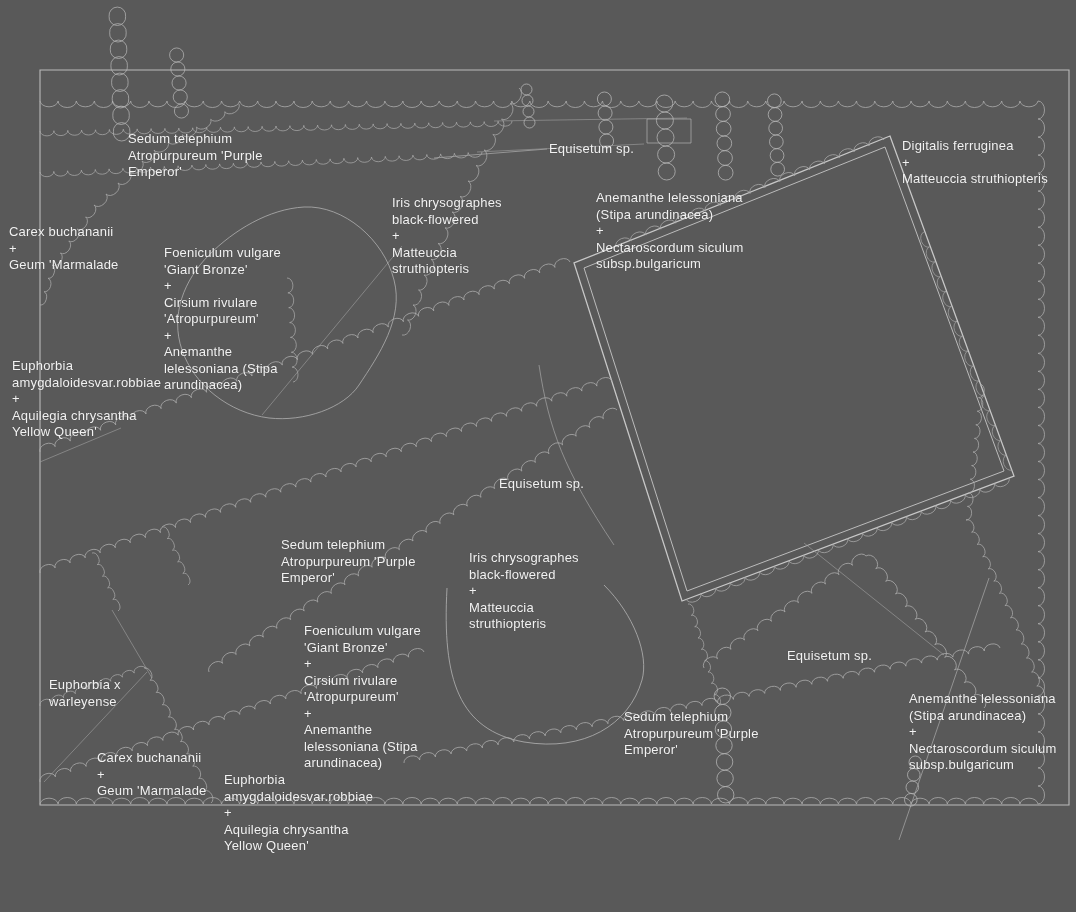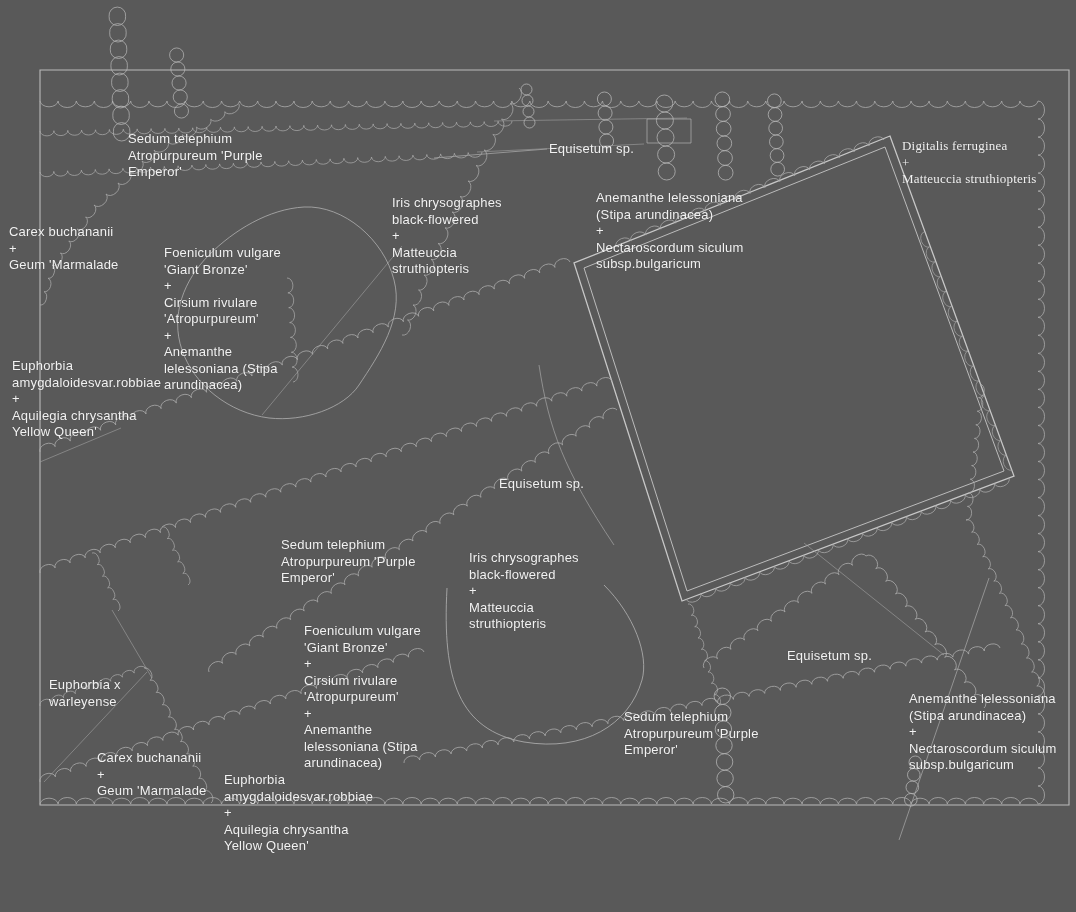--- a/index.html
+++ b/index.html
@@ -72,21 +72,21 @@
       <path d="M905.0,762.3 a6.3,6.3 0 1 0 12.6,0 a6.3,6.3 0 1 0 -12.6,0M903.5,774.8 a6.3,6.3 0 1 0 12.6,0 a6.3,6.3 0 1 0 -12.6,0M902.0,787.3 a6.3,6.3 0 1 0 12.6,0 a6.3,6.3 0 1 0 -12.6,0M900.5,799.8 a6.3,6.3 0 1 0 12.6,0 a6.3,6.3 0 1 0 -12.6,0" fill="none" stroke="#b8b8b8" stroke-width="0.9" opacity="0.85"></path>
       <path d="M105.1,16.3 a8.3,8.3 0 1 0 16.5,0 a8.3,8.3 0 1 0 -16.5,0M105.7,32.8 a8.3,8.3 0 1 0 16.5,0 a8.3,8.3 0 1 0 -16.5,0M106.3,49.3 a8.3,8.3 0 1 0 16.5,0 a8.3,8.3 0 1 0 -16.5,0M106.9,65.8 a8.3,8.3 0 1 0 16.5,0 a8.3,8.3 0 1 0 -16.5,0M107.6,82.3 a8.3,8.3 0 1 0 16.5,0 a8.3,8.3 0 1 0 -16.5,0M108.2,98.8 a8.3,8.3 0 1 0 16.5,0 a8.3,8.3 0 1 0 -16.5,0M108.8,115.3 a8.3,8.3 0 1 0 16.5,0 a8.3,8.3 0 1 0 -16.5,0M109.4,131.8 a8.3,8.3 0 1 0 16.5,0 a8.3,8.3 0 1 0 -16.5,0" fill="none" stroke="#b8b8b8" stroke-width="0.9" opacity="0.8"></path>
       <path d="M165.6,55.0 a7.0,7.0 0 1 0 14.1,0 a7.0,7.0 0 1 0 -14.1,0M166.8,69.0 a7.0,7.0 0 1 0 14.1,0 a7.0,7.0 0 1 0 -14.1,0M168.0,83.0 a7.0,7.0 0 1 0 14.1,0 a7.0,7.0 0 1 0 -14.1,0M169.2,97.0 a7.0,7.0 0 1 0 14.1,0 a7.0,7.0 0 1 0 -14.1,0M170.4,111.0 a7.0,7.0 0 1 0 14.1,0 a7.0,7.0 0 1 0 -14.1,0" fill="none" stroke="#b8b8b8" stroke-width="0.9" opacity="0.8"></path>
       <path d="M763.5,100.8 a6.8,6.8 0 1 0 13.7,0 a6.8,6.8 0 1 0 -13.7,0M764.2,114.5 a6.8,6.8 0 1 0 13.7,0 a6.8,6.8 0 1 0 -13.7,0M764.8,128.2 a6.8,6.8 0 1 0 13.7,0 a6.8,6.8 0 1 0 -13.7,0M765.5,141.8 a6.8,6.8 0 1 0 13.7,0 a6.8,6.8 0 1 0 -13.7,0M766.2,155.5 a6.8,6.8 0 1 0 13.7,0 a6.8,6.8 0 1 0 -13.7,0M766.8,169.2 a6.8,6.8 0 1 0 13.7,0 a6.8,6.8 0 1 0 -13.7,0" fill="none" stroke="#b8b8b8" stroke-width="0.9" opacity="0.85"></path>
     </svg>
 
   <div class="lbl" style="left:124px;top:131px;">Sedum telephium
 Atropurpureum 'Purple
 Emperor'</div>
   <div class="lbl" style="left:545px;top:141px;">Equisetum sp.</div>
-  <div class="lbl" style="left:898px;top:138px;font-family:Liberation Serif, serif;">Digitalis ferruginea
+  <div class="lbl" style="left:898px;top:138px;">Digitalis ferruginea
 +
 Matteuccia struthiopteris</div>
   <div class="lbl" style="left:388px;top:195px;">Iris chrysographes
 black-flowered
 +
 Matteuccia
 struthiopteris</div>
   <div class="lbl" style="left:592px;top:190px;">Anemanthe lelessoniana
 (Stipa arundinacea)
 +

